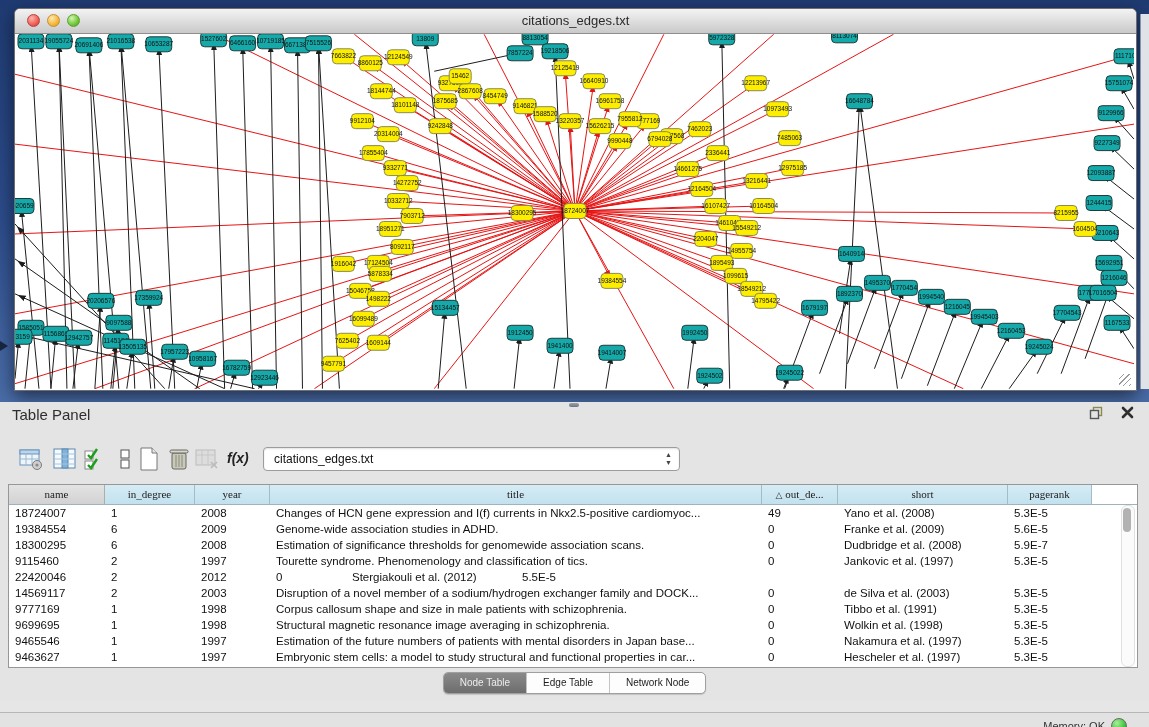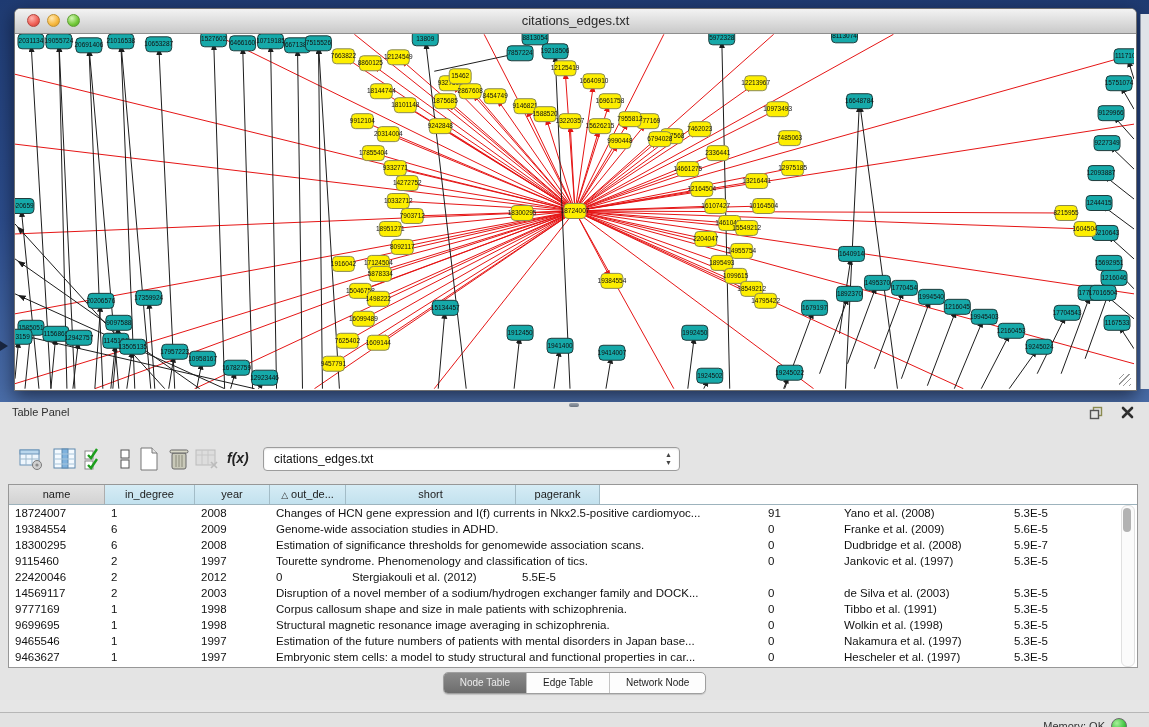--- a/index.html
+++ b/index.html
@@ -26,37 +26,37 @@
   .net-canvas-wrap{position:relative;width:1119px;height:355px;overflow:hidden;background:#fff;}
   .net-canvas{display:block;}
   .resize-grip{position:absolute;right:3px;bottom:3px;width:12px;height:12px;
     background:repeating-linear-gradient(135deg,transparent 0 3px,#9a9a9a 3px 4px);}
 
   
   .table-panel{position:absolute;left:0;top:402px;width:1149px;height:298px;background:#e4e4e4;}
   .panel-header{position:relative;height:22px;}
   .splitter-dot{position:absolute;left:569px;top:1px;width:10px;height:4px;
     background:linear-gradient(180deg,#9aa2ac,#6b7480);border-radius:2px;}
-  .panel-title{position:absolute;left:12px;top:4px;font-size:11px;color:#2e2e2e;}
+  .panel-title{position:absolute;left:12px;top:4px;font-size:15px;color:#2e2e2e;}
   .float-icon{position:absolute;right:46px;top:4px;width:14px;height:14px;cursor:pointer;}
   .close-icon{position:absolute;right:14px;top:3px;width:15px;height:15px;cursor:pointer;}
 
   .toolbar{position:absolute;left:0;top:40px;width:1027px;height:36px;padding-left:48px;}
   .tb-icon{position:absolute;top:4px;width:26px;height:26px;cursor:pointer;}
   .tb-fx{font-size:14px;font-style:italic;font-weight:bold;color:#222;top:8px;}
   .combo{position:absolute;left:263px;top:5px;width:415px;height:22px;background:#fff;
     border:1px solid #9c9c9c;border-radius:4px;box-shadow:inset 0 1px 2px rgba(0,0,0,.12);}
   .combo-text{position:absolute;left:10px;top:4px;font-size:12px;color:#111;}
   .combo-arrows{position:absolute;right:7px;top:3px;font-size:7px;line-height:8px;color:#444;text-align:center;}
 
   .table-wrap{position:absolute;left:8px;top:82px;width:1130px;height:184px;background:#fff;
     border:1px solid #979797;box-sizing:border-box;overflow:hidden;}
   .thead{display:flex;height:19px;border-bottom:1px solid #9db3bd;}
   .th{box-sizing:border-box;height:19px;line-height:18px;font-size:11px;color:#1c1c1c;text-align:center;
-    background:linear-gradient(180deg,#d6ecf5,#c2e1ee);border-right:1px solid #a3bcc7;}
+    background:linear-gradient(180deg,#d6ecf5,#c2e1ee);border-right:1px solid #a3bcc7;font-family:Liberation Serif, serif;}
   .th.gray{background:linear-gradient(180deg,#e3e3e3,#d2d2d2);border-right:1px solid #adadad;}
   .th-fill{flex:1;background:#fff;border-right:none;}
   .sort-tri{font-size:9px;margin-right:3px;color:#333;}
   .c0{width:96px;} .c1{width:90px;} .c2{width:75px;} .c3{width:492px;} .c4{width:76px;} .c5{width:170px;} .c6{width:84px;}
   .tbody{position:relative;}
   .trow{display:flex;height:16px;}
   .cell{box-sizing:border-box;padding-left:6px;font-size:11.5px;line-height:16px;color:#111;
     white-space:nowrap;overflow:hidden;}
   .vscroll{position:absolute;right:2px;top:20px;width:12px;height:160px;background:#fbfbfb;
     border:1px solid #e0e0e0;border-radius:6px;}
@@ -825,34 +825,35 @@
         <span class="combo-text">citations_edges.txt</span>
         <div class="combo-arrows">▲<br>▼</div>
       </div>
     </div>
 
     <div class="table-wrap">
       <div class="thead">
         <div class="th gray c0">name</div>
         <div class="th c1">in_degree</div>
         <div class="th c2">year</div>
+        <div class="th c3">title</div>
         <div class="th c4">
           <span class="sort-tri">△</span><span>out_de...</span>
         </div>
         <div class="th c5">short</div>
         <div class="th c6">pagerank</div>
         <div class="th th-fill"></div>
       </div>
       <div class="tbody" id="tbody">
           <div class="trow">
             <div class="cell c0">18724007</div>
             <div class="cell c1">1</div>
             <div class="cell c2">2008</div>
             <div class="cell c3">Changes of HCN gene expression and I(f) currents in Nkx2.5-positive cardiomyoc...</div>
-            <div class="cell c4">91</div>
+            <div class="cell c4">49</div>
             <div class="cell c5">Yano et al. (2008)</div>
             <div class="cell c6">5.3E-5</div>
           </div>
           <div class="trow">
             <div class="cell c0">19384554</div>
             <div class="cell c1">6</div>
             <div class="cell c2">2009</div>
             <div class="cell c3">Genome-wide association studies in ADHD.</div>
             <div class="cell c4">0</div>
             <div class="cell c5">Franke et al. (2009)</div>

